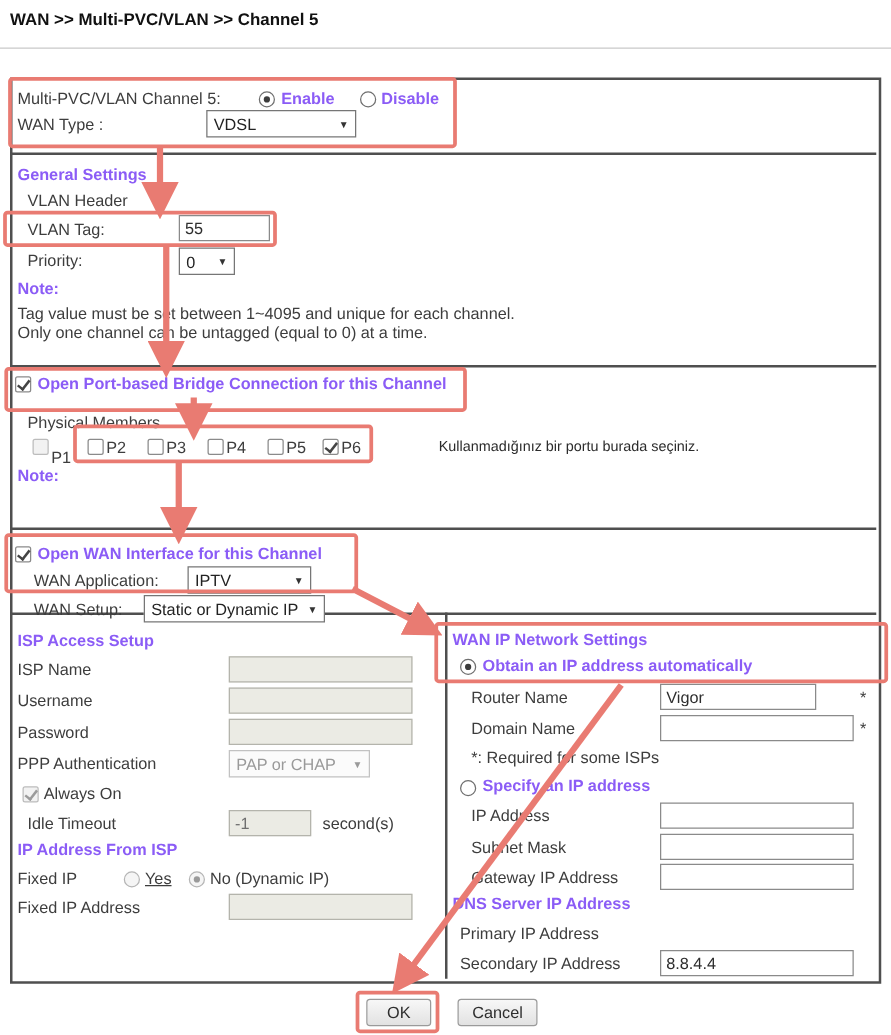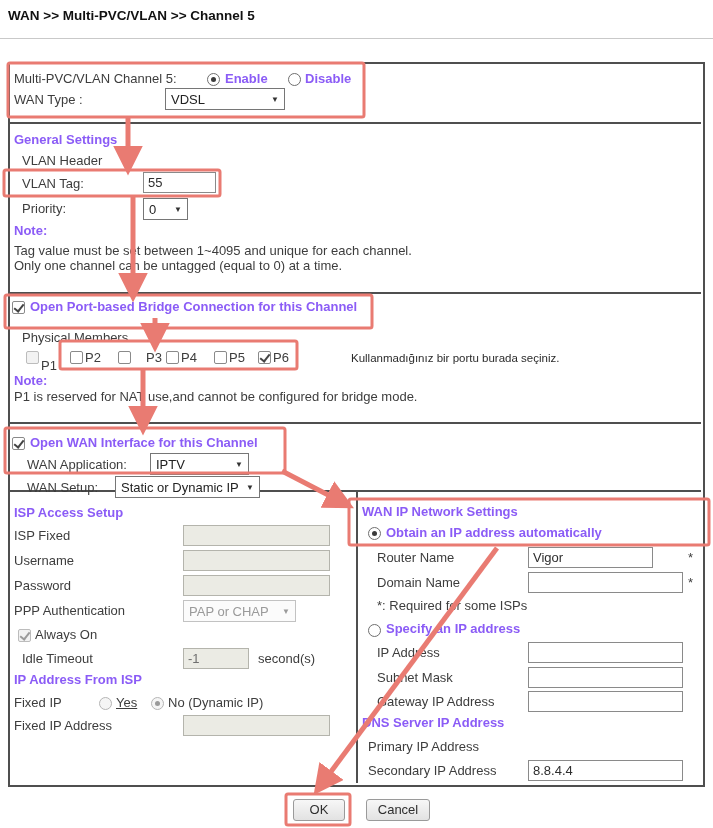--- a/index.html
+++ b/index.html
@@ -76,47 +76,46 @@
 
   <div class="cb checked" style="left:12px;top:301px;"></div>
   <div class="t b" style="left:30px;top:299px;">Open Port-based Bridge Connection for this Channel</div>
   <div class="t" style="left:22px;top:330px;">Physical Members</div>
 
   <div class="cb dis" style="left:26px;top:351px;"></div>
   <div class="t" style="left:41px;top:358px;">P1</div>
   <div class="cb" style="left:70px;top:351px;"></div>
   <div class="t" style="left:85px;top:350px;">P2</div>
   <div class="cb" style="left:118px;top:351px;"></div>
-  <div class="t" style="left:146px;top:350px;">P3</div>
+  <div class="t" style="left:133px;top:350px;">P3</div>
   <div class="cb" style="left:166px;top:351px;"></div>
   <div class="t" style="left:181px;top:350px;">P4</div>
   <div class="cb" style="left:214px;top:351px;"></div>
   <div class="t" style="left:229px;top:350px;">P5</div>
   <div class="cb checked" style="left:258px;top:351px;"></div>
   <div class="t" style="left:273px;top:350px;">P6</div>
   <div class="t small" style="left:305px;top:351px;">Kullanmadığınız bir portu burada seçiniz.</div>
 
   <div class="t b" style="left:14px;top:373px;">Note:</div>
-  <div class="t" style="left:14px;top:389px;">P1 is reserved for NAT use,and cannot be configured for bridge mode.</div>
 
   <div class="cb checked" style="left:12px;top:437px;"></div>
   <div class="t b" style="left:30px;top:435px;">Open WAN Interface for this Channel</div>
   <div class="t" style="left:27px;top:457px;">WAN Application:</div>
   <div class="select" style="left:150px;top:453px;width:99px;">
     <span>IPTV</span>
     <span class="caret">▼</span>
   </div>
   <div class="t" style="left:27px;top:480px;">WAN Setup:</div>
   <div class="select" style="left:115px;top:476px;width:145px;">
     <span>Static or Dynamic IP</span>
     <span class="caret">▼</span>
   </div>
 
   <div class="t b" style="left:14px;top:505px;">ISP Access Setup</div>
-  <div class="t" style="left:14px;top:528px;">ISP Fixed</div>
+  <div class="t" style="left:14px;top:528px;">ISP Name</div>
   <input class="inp dis" style="left: 183px; top: 525px; width: 147px;" disabled="">
   <div class="t" style="left:14px;top:553px;">Username</div>
   <input class="inp dis" style="left: 183px; top: 550px; width: 147px;" disabled="">
   <div class="t" style="left:14px;top:578px;">Password</div>
   <input class="inp dis" style="left: 183px; top: 575px; width: 147px;" disabled="">
   <div class="t" style="left:14px;top:603px;">PPP Authentication</div>
   <div class="select dis" style="left:183px;top:600px;width:113px;">
     <span>PAP or CHAP</span>
     <span class="caret">▼</span>
   </div>

